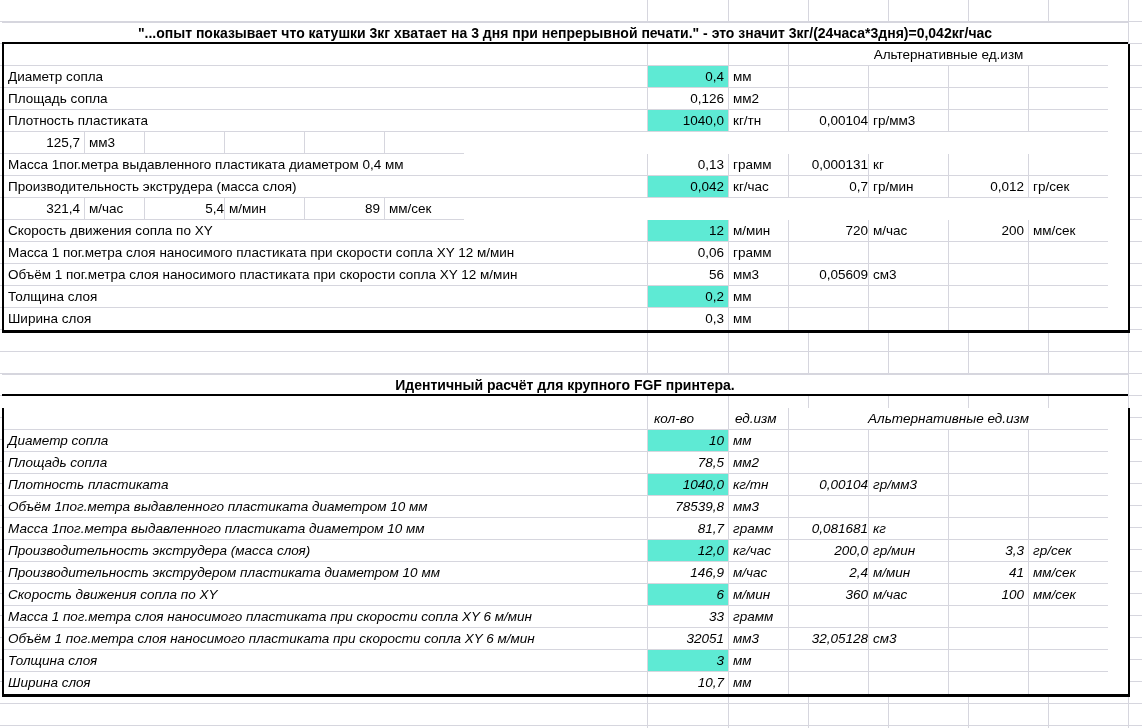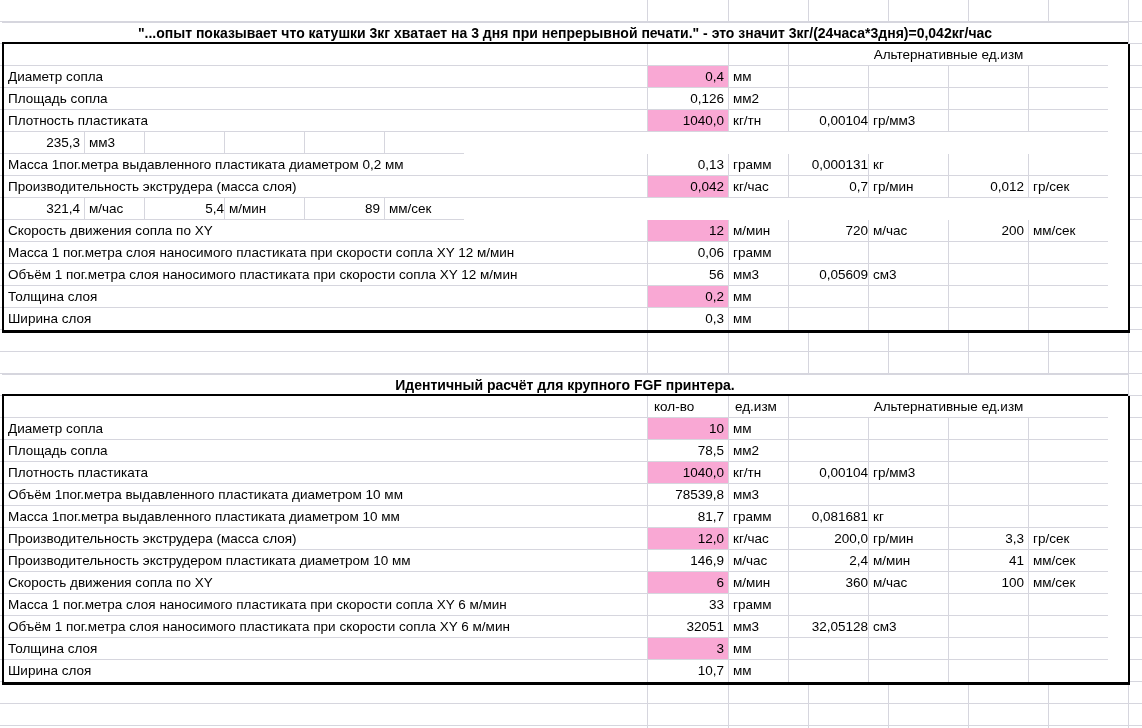--- a/index.html
+++ b/index.html
@@ -32,39 +32,39 @@
     font-weight:bold;font-size:14px;white-space:nowrap;
   }
   #title1{top:22px;}
   #title2{top:374px;}
   .tbl{
     position:absolute;left:2px;width:1128px;
     box-sizing:border-box;background:#fff;
     border-left:2px solid #000;border-right:2px solid #000;border-bottom:3px solid #000;
   }
   #table1{top:44px;}
-  #table2{top:396px;}
+  #table2{top:408px;font-style:italic;}
   .trow{display:flex;height:22px;box-sizing:border-box;}
   .cell{
     box-sizing:border-box;height:22px;
     border-right:1px solid #d6d6de;border-bottom:1px solid #d6d6de;
     font-size:13.5px;line-height:21px;
     overflow:hidden;white-space:nowrap;
   }
   .tbl .trow:last-child .cell, .tbl .rows .trow:nth-child(12) .cell{border-bottom:none;}
   .c0{width:644px;padding-left:4px;}
   .c1{width:81px;text-align:right;padding-right:4px;}
   .c2{width:60px;padding-left:4px;}
   .c3{width:80px;text-align:right;}
   .c4{width:80px;padding-left:4px;}
   .c5{width:80px;text-align:right;padding-right:4px;}
   .c6{width:79px;padding-left:4px;border-right:none;}
   .calt{width:319px;text-align:center;border-right:none;}
   .hq{padding-left:6px;}
-  .hl{background:#f9a8d4;}
+  .hl{background:#5eead4;}
 </style>
 </head>
 <body>
 
 <div id="sheet">
 
   <div class="title-block" id="title1">
     <span>"...опыт показывает что катушки 3кг хватает на 3 дня при непрерывной печати." - это значит 3кг/(24часа*3дня)=0,042кг/час</span>
   </div>
 
@@ -97,29 +97,29 @@
         <div class="trow">
           <div class="cell c0">Плотность пластиката</div>
           <div class="cell c1 hl">1040,0</div>
           <div class="cell c2">кг/тн</div>
           <div class="cell c3">0,00104</div>
           <div class="cell c4">гр/мм3</div>
           <div class="cell c5"></div>
           <div class="cell c6"></div>
         </div>
         <div class="trow">
-          <div class="cell c1">235,3</div>
+          <div class="cell c1">125,7</div>
           <div class="cell c2">мм3</div>
           <div class="cell c3"></div>
           <div class="cell c4"></div>
           <div class="cell c5"></div>
           <div class="cell c6"></div>
         </div>
         <div class="trow">
-          <div class="cell c0">Масса 1пог.метра выдавленного пластиката диаметром 0,2 мм</div>
+          <div class="cell c0">Масса 1пог.метра выдавленного пластиката диаметром 0,4 мм</div>
           <div class="cell c1">0,13</div>
           <div class="cell c2">грамм</div>
           <div class="cell c3">0,000131</div>
           <div class="cell c4">кг</div>
           <div class="cell c5"></div>
           <div class="cell c6"></div>
         </div>
         <div class="trow">
           <div class="cell c0">Производительность экструдера (масса слоя)</div>
           <div class="cell c1 hl">0,042</div>

